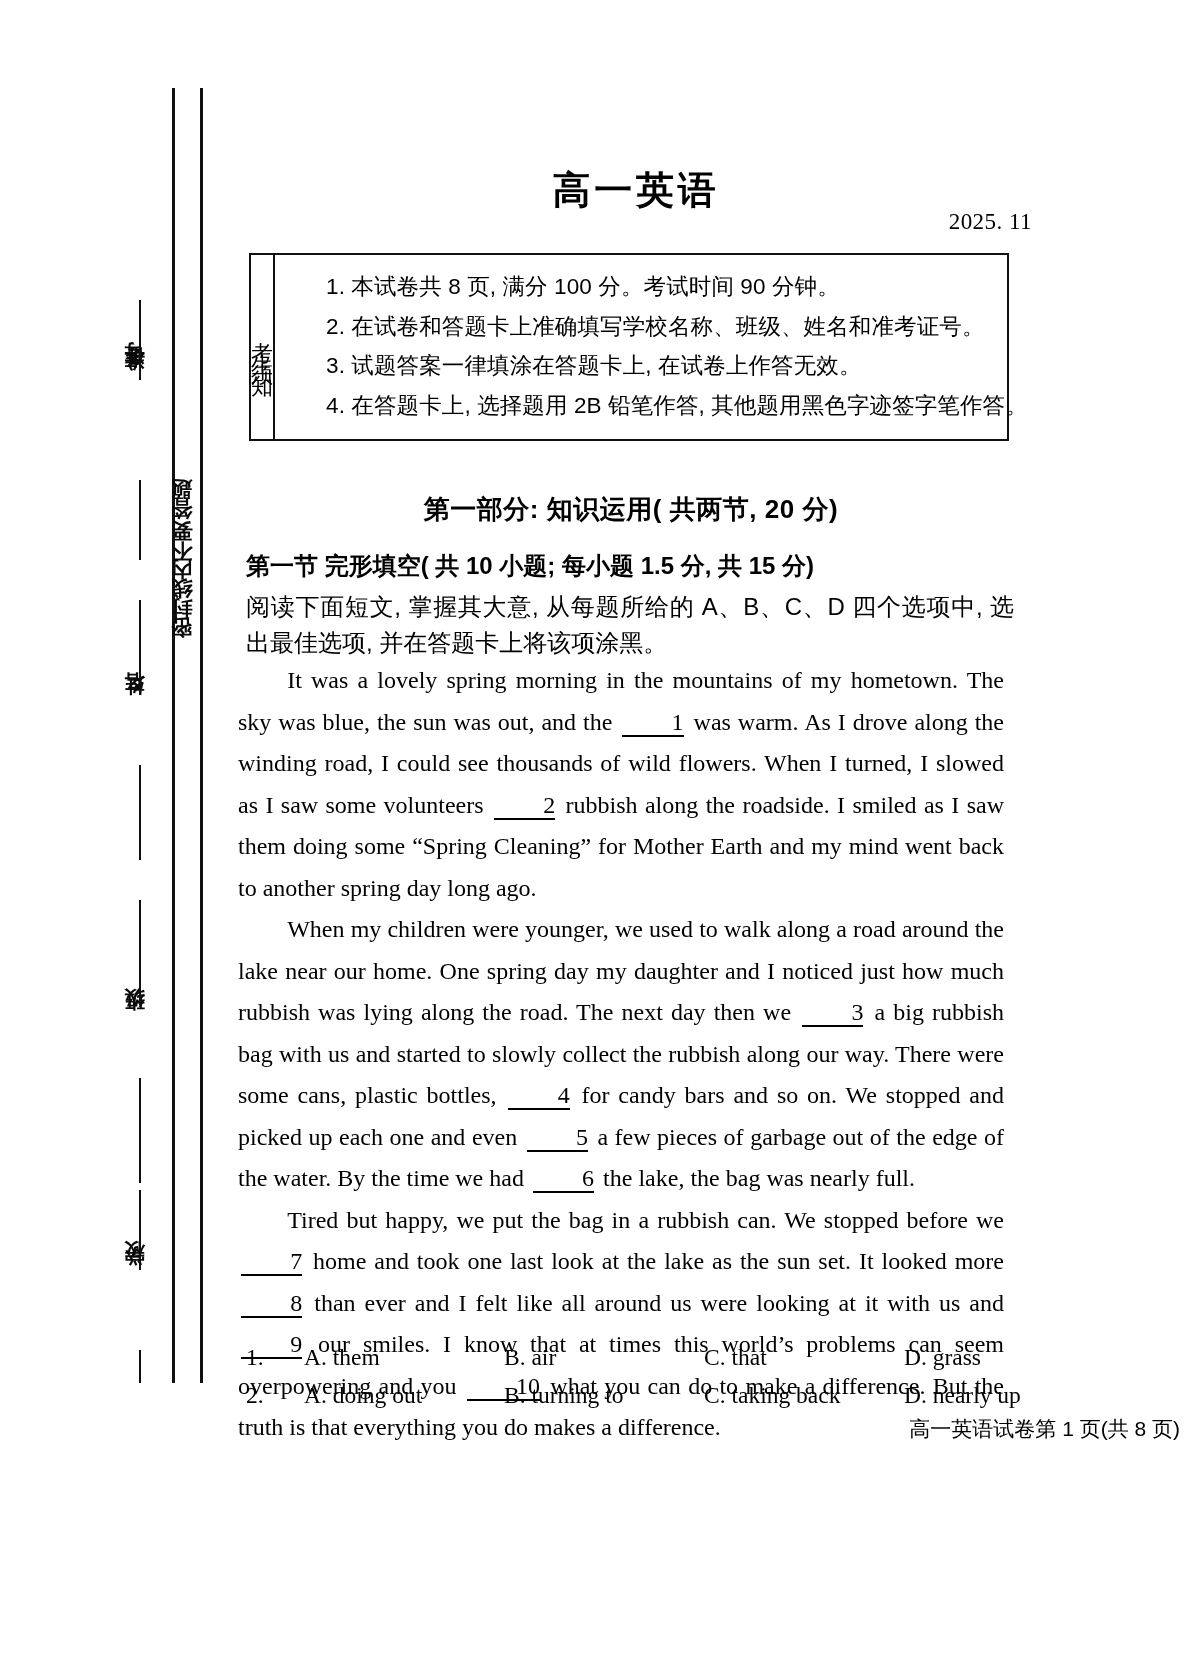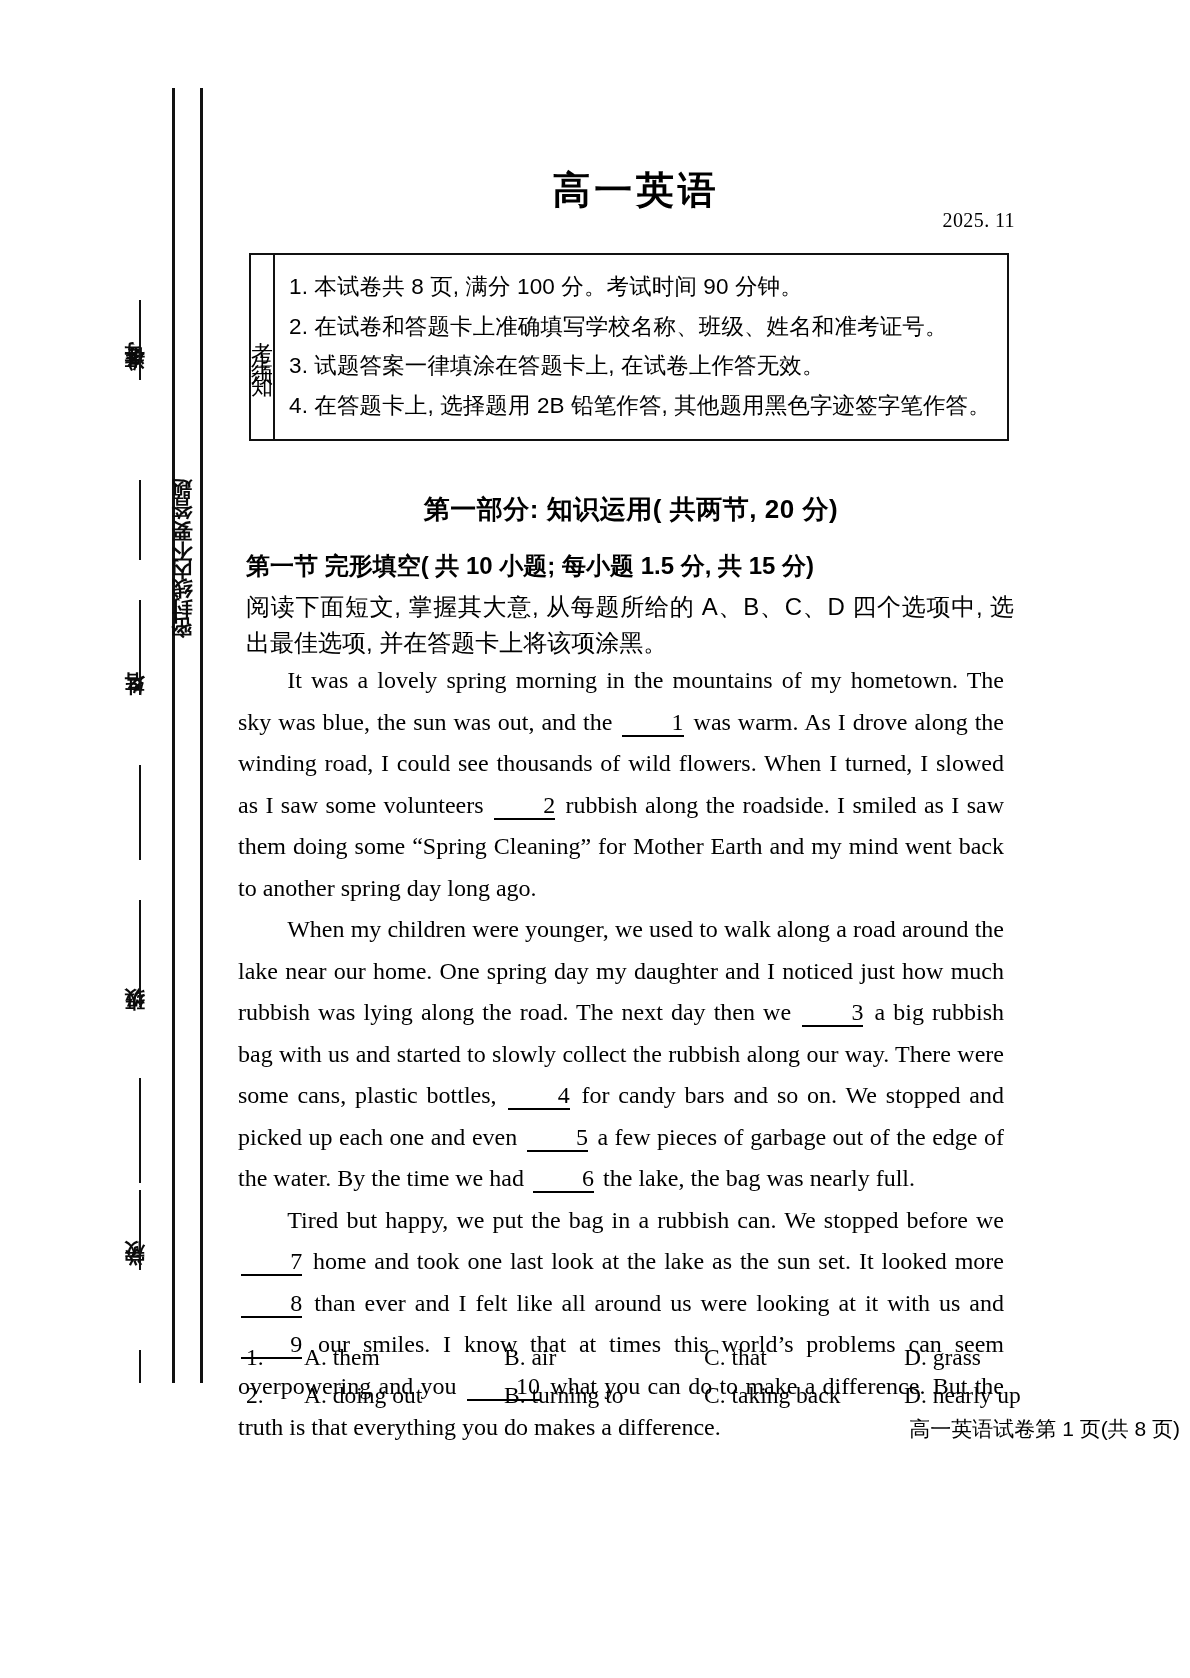--- a/index.html
+++ b/index.html
@@ -85,22 +85,22 @@
     left: 0; top: 165px;
     width: 800px;
     text-align: center;
     font-family: "Liberation Sans", "DejaVu Sans", sans-serif;
     font-size: 38px;
     font-weight: 700;
     letter-spacing: 0.10em;
   }
   .date {
     position: absolute;
-    right: 175px; top: 209px;
-    font-size: 20px;
+    right: 158px; top: 209px;
+    font-size: 23px;
     font-family: "Liberation Serif", serif;
     letter-spacing: 0.02em;
   }
 
   
   .notice {
     position: absolute;
     left: 13px; top: 253px;
     width: 760px;
     border: 2px solid #111;
@@ -121,20 +121,21 @@
     font-family: "Liberation Sans", "DejaVu Sans", sans-serif;
     font-size: 22px;
     font-weight: 400;
     letter-spacing: 0.52em;
     line-height: 1;
   }
   .notice-items {
     flex: 1;
     padding: 12px 22px 14px 14px;
     box-sizing: border-box;
+    margin-left: 37px;
   }
   .notice-items li {
     list-style: none;
     font-family: "Liberation Sans", "DejaVu Sans", sans-serif;
     font-size: 22.5px;
     line-height: 1.76;
     white-space: nowrap;
     letter-spacing: 0.005em;
   }
   .notice-items ol { margin: 0; padding: 0; }

